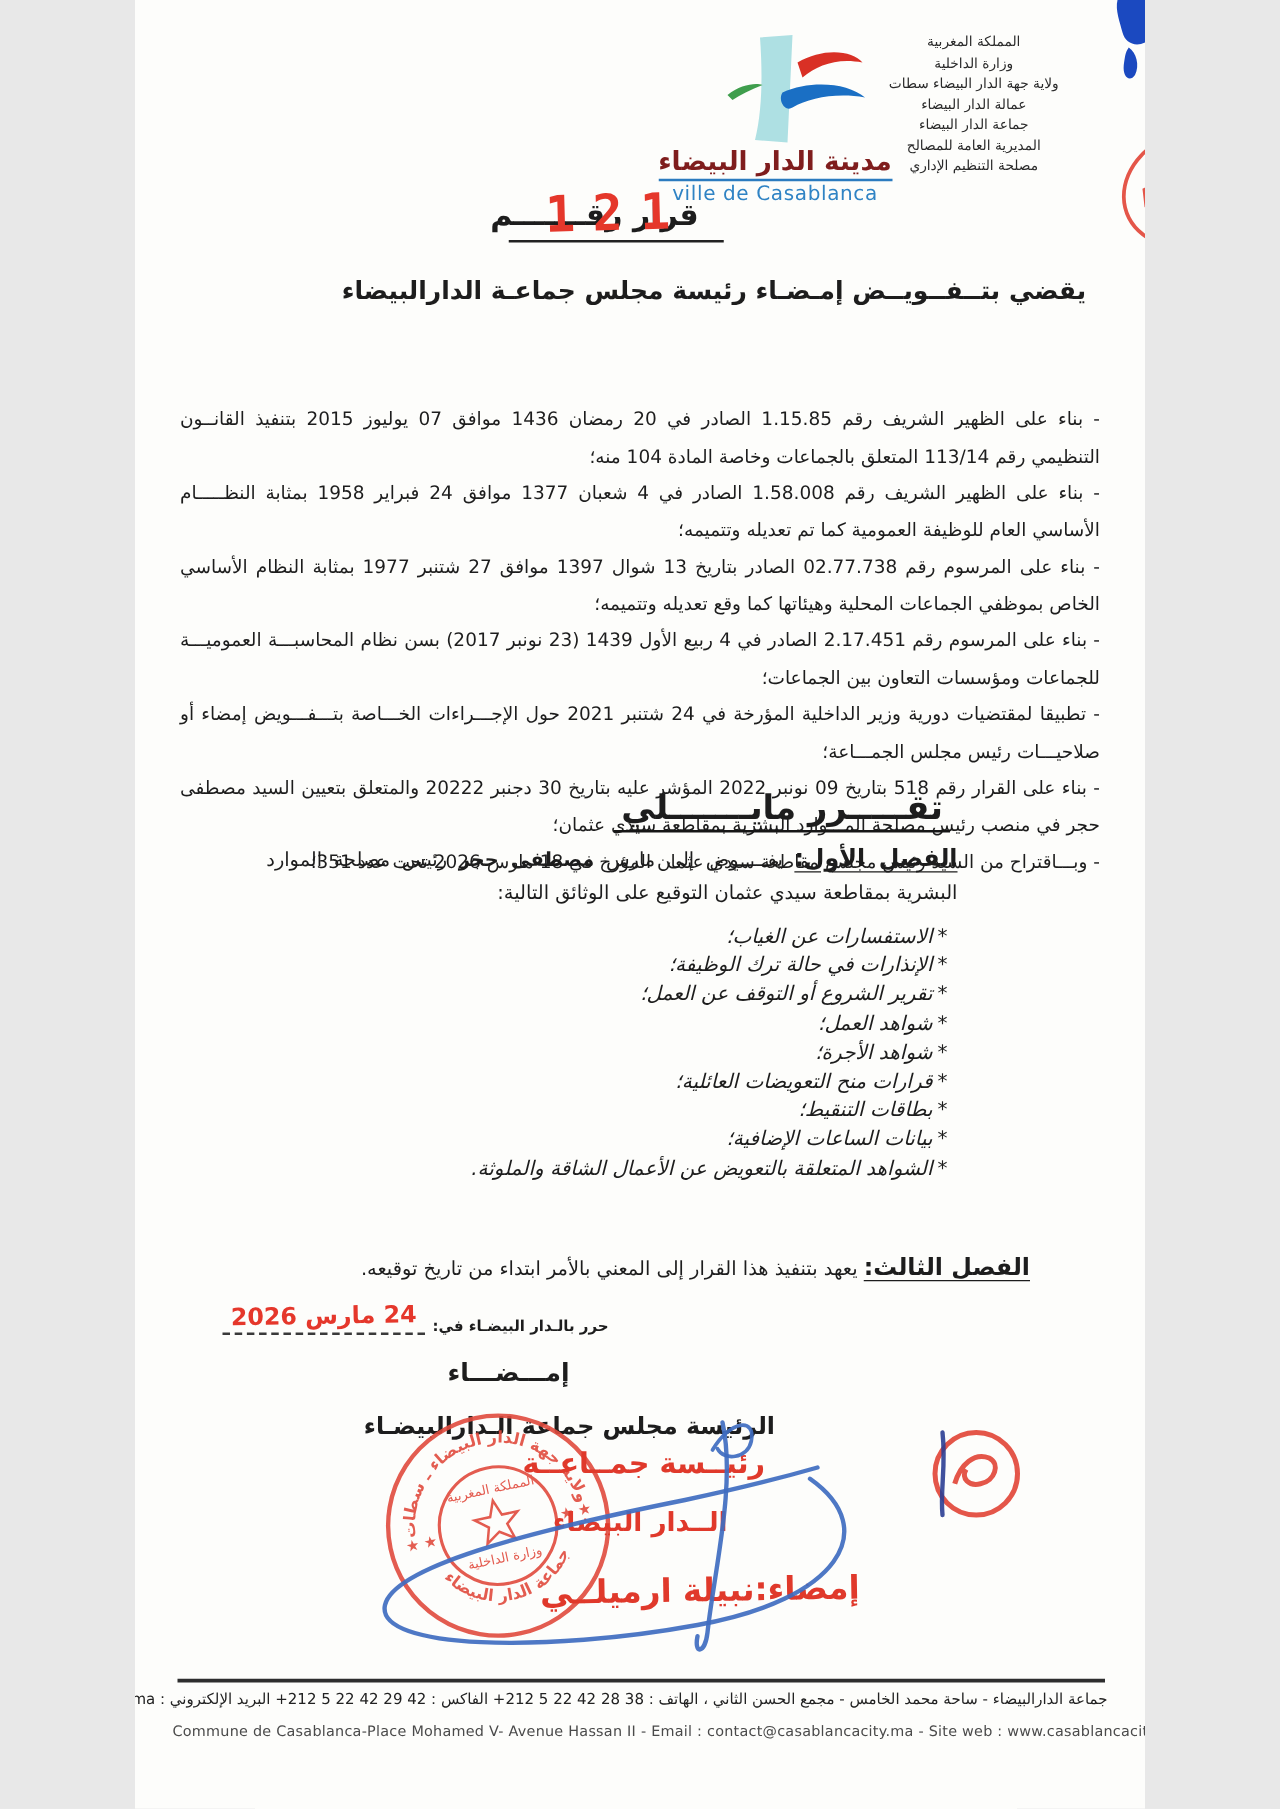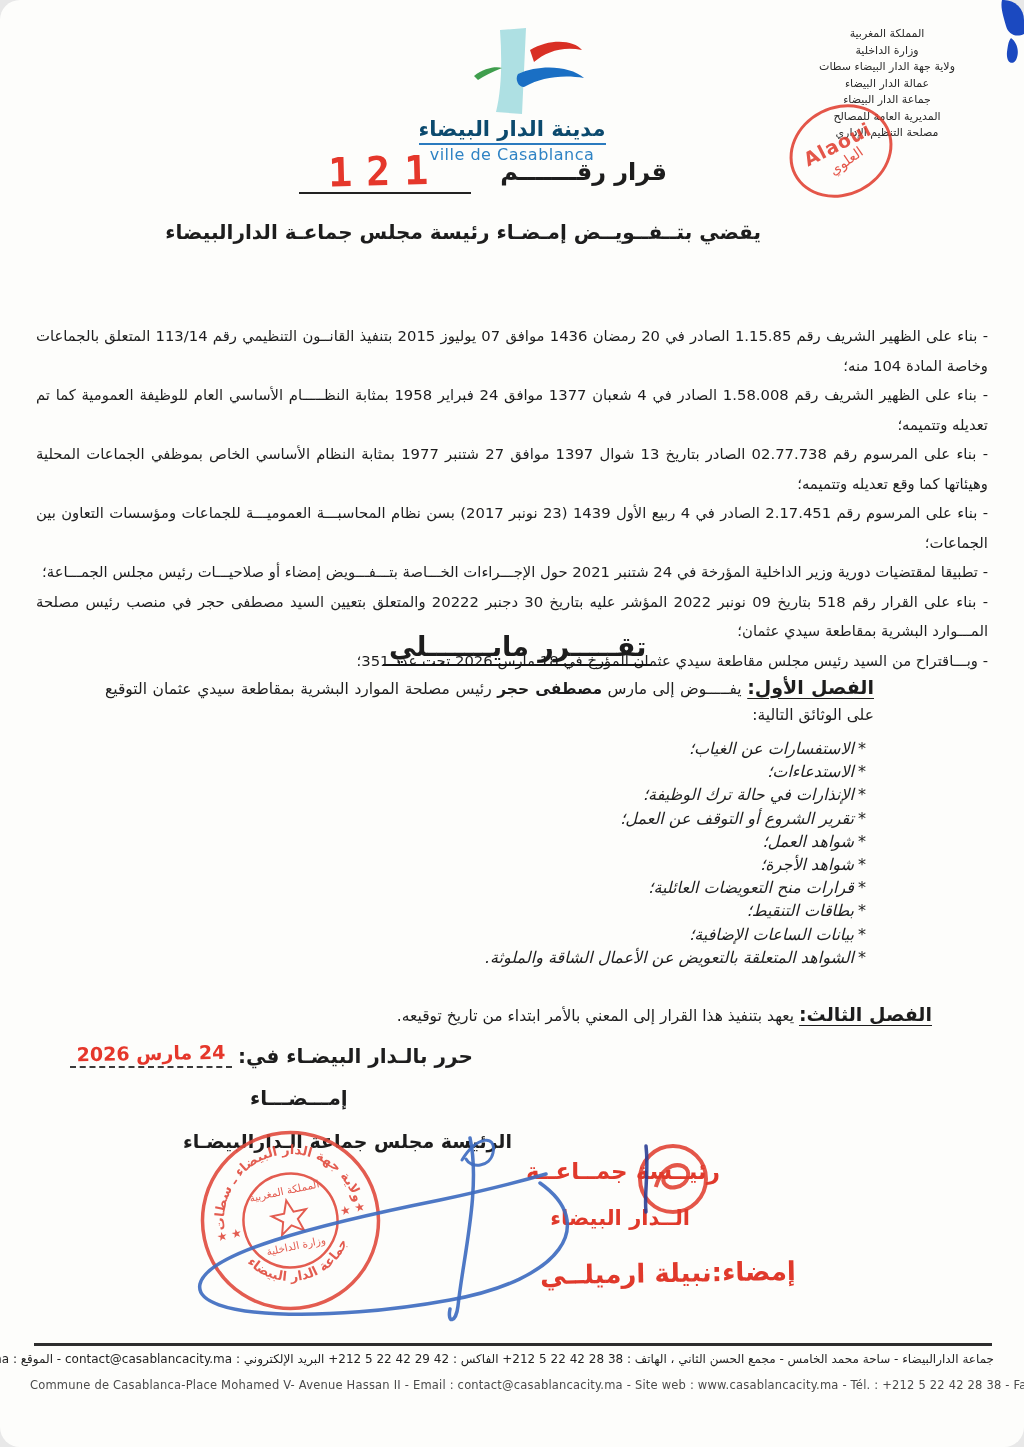--- a/index.html
+++ b/index.html
@@ -1,38 +1,37 @@
 <!DOCTYPE html>
 <html lang="ar"><head>
 <meta charset="utf-8">
 <style>
   html,body{margin:0;padding:0;background:#e8e8e8;}
   .page{
-    position:relative;width:1024px;height:1447px;margin:0 auto;
+    position:relative;width:808px;height:1447px;margin:0 auto;
     background:#fdfdfb;overflow:hidden;
     font-family:"DejaVu Sans","Liberation Sans",sans-serif;
     color:#1d1d1d;
-    border-radius:20px;
   }
   .abs{position:absolute;}
   .rtl{direction:rtl;}
   .ltr{direction:ltr;}
 
   
   .letterhead{top:26px;right:52px;width:170px;text-align:center;
     font-size:11px;line-height:16.5px;color:#2a2a2a;}
   .letterhead div{white-space:nowrap;}
 
   
   .blot{top:0;right:0;width:60px;height:90px;}
 
   
   .logo{top:28px;left:392px;width:240px;text-align:center;}
   .logo-art{width:180px;height:88px;margin:0 auto;display:block;}
-  .logo-ar{font-size:21px;font-weight:bold;color:#0c4a6e;
+  .logo-ar{font-size:21px;font-weight:bold;color:#7f1d1d;
     border-bottom:2px solid #2b7bbf;display:inline-block;padding-bottom:1px;line-height:26px;}
   .logo-fr{font-size:16px;color:#2f83c4;line-height:20px;letter-spacing:.5px;}
 
   
   .alaoui{top:106px;left:788px;width:100px;height:84px;border:3.5px solid #e0392b;
     border-radius:50%;transform:rotate(-27deg);color:#e0392b;text-align:center;
     display:flex;flex-direction:column;justify-content:center;opacity:.85;}
   .alaoui .lat{font-size:19px;font-weight:bold;letter-spacing:1px;}
   .alaoui .ara{font-size:14px;transform:rotate(-8deg);}
 
@@ -59,21 +58,21 @@
   .article1{top:674px;right:150px;left:105px;}
   .article2{top:956px;right:92px;left:105px;}
   .article3{top:1001px;right:92px;left:105px;}
 
   .doclist{top:737px;right:158px;font-size:16px;line-height:23.2px;list-style:none;margin:0;padding:0;font-style:italic;}
   .doclist li{white-space:nowrap;}
   .doclist .b{margin-left:4px;}
 
   
   .place-line{top:1036px;left:70px;display:flex;direction:rtl;align-items:flex-end;gap:6px;}
-  .place-label{font-size:20px;font-weight:bold;white-space:nowrap;}
+  .place-label{font-size:12px;font-weight:bold;white-space:nowrap;}
   .date-slot{position:relative;display:inline-block;width:162px;height:30px;
     border-bottom:2px dashed #3a3a3a;}
   .date-red{position:absolute;bottom:2px;right:0;width:100%;text-align:center;
     color:#e5372b;font-size:19px;font-weight:bold;letter-spacing:2px;
     transform:rotate(-1deg);white-space:nowrap;}
   .sig-word{top:1086px;left:250px;font-size:20px;font-weight:bold;letter-spacing:1px;}
   .president-line{top:1130px;left:183px;font-size:19px;font-weight:bold;white-space:nowrap;}
 
   
   .round-stamp{top:1128px;left:198px;width:185px;height:185px;transform:rotate(-12deg);opacity:.9;}
@@ -150,21 +149,20 @@
   </div>
 
   <div class="abs decree-heading rtl">تقـــــرر مايـــــــلي</div>
 
   <div class="abs article article1 rtl">
     <span class="atitle">الفصل الأول:</span><span> يفـــــوض إلى مارس </span><span class="aname">مصطفى حجر</span><span> رئيس مصلحة الموارد البشرية بمقاطعة سيدي عثمان التوقيع على الوثائق التالية:</span>
   </div>
 
   <ul class="abs doclist rtl">
     <li><span class="b">*</span><span>الاستفسارات عن الغياب؛</span></li>
-    <li><span class="b">*</span><span>الاستدعاءات؛</span></li>
     <li><span class="b">*</span><span>الإنذارات في حالة ترك الوظيفة؛</span></li>
     <li><span class="b">*</span><span>تقرير الشروع أو التوقف عن العمل؛</span></li>
     <li><span class="b">*</span><span>شواهد العمل؛</span></li>
     <li><span class="b">*</span><span>شواهد الأجرة؛</span></li>
     <li><span class="b">*</span><span>قرارات منح التعويضات العائلية؛</span></li>
     <li><span class="b">*</span><span>بطاقات التنقيط؛</span></li>
     <li><span class="b">*</span><span>بيانات الساعات الإضافية؛</span></li>
     <li><span class="b">*</span><span>الشواهد المتعلقة بالتعويض عن الأعمال الشاقة والملوثة.</span></li>
   </ul>
 

